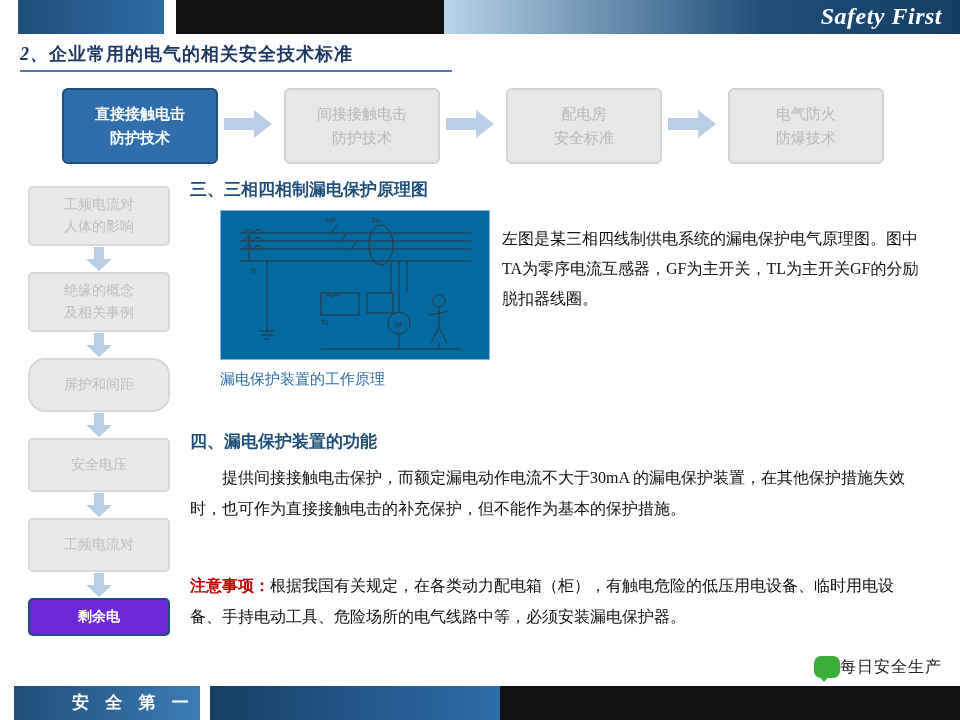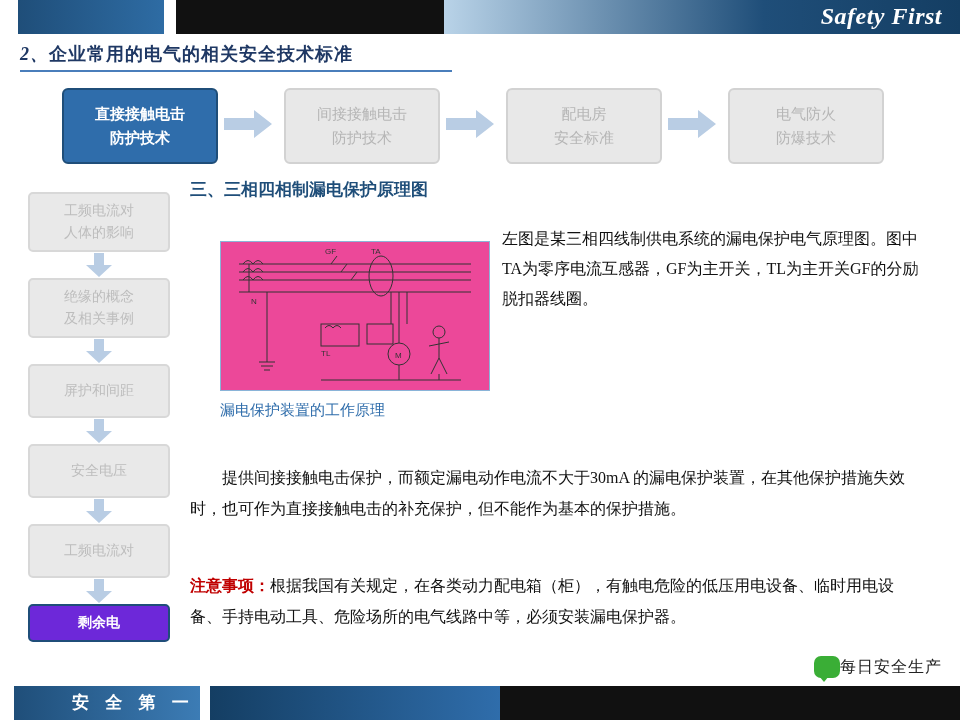--- a/index.html
+++ b/index.html
@@ -110,21 +110,20 @@
     height: 28px;
   }
   .chain-arrow svg { display:block; }
 
   
   .flow {
     position: absolute;
     top: 186px;
     left: 28px;
     width: 150px;
-    margin-top: 6px;
   }
   .flow-box {
     width: 142px;
     border-radius: 5px;
     background: #e9e9e9;
     border: 2px solid #d8d8d8;
     color: #bdbdbd;
     font-family: "Liberation Serif", serif;
     font-size: 14px;
     line-height: 22px;
@@ -172,24 +171,23 @@
   .diagram-wrap {
     position: absolute;
     left: 30px;
     top: 32px;
     width: 270px;
   }
   .diagram-box {
     width: 268px;
     height: 148px;
     border: 1px solid #8ab4d8;
-    background: #ec4899;
+    background: #0369a1;
     position: relative;
     overflow: hidden;
-    margin-top: 31px;
   }
   .diagram-caption {
     margin-top: 10px;
     font-family: "Liberation Serif", serif;
     font-size: 15px;
     color: #2f6dab;
   }
 
   .side-text {
     position: absolute;
@@ -351,21 +349,21 @@
   <div class="flow-box">
     <div>绝缘的概念</div>
     <div>及相关事例</div>
   </div>
   <div class="flow-arrow">
     <svg width="26" height="24" viewBox="0 0 26 24">
         <path d="M8 0 L18 0 L18 12 L26 12 L13 24 L0 12 L8 12 Z" fill="#b9cde4"></path>
       </svg>
   </div>
 
-  <div class="flow-box" style="padding:14px 0;">
+  <div class="flow-box" style="padding:14px 0;border-radius:17px;">
     <div>屏护和间距</div>
   </div>
   <div class="flow-arrow">
     <svg width="26" height="24" viewBox="0 0 26 24">
         <path d="M8 0 L18 0 L18 12 L26 12 L13 24 L0 12 L8 12 Z" fill="#b9cde4"></path>
       </svg>
   </div>
 
   <div class="flow-box" style="padding:14px 0;">
     <div>安全电压</div>
@@ -447,20 +445,21 @@
           <text x="100" y="114">TL</text>
           <text x="174" y="116">M</text>
         </g>
       </svg>
     </div>
     <div class="diagram-caption">漏电保护装置的工作原理</div>
   </div>
 
   <div class="side-text">左图是某三相四线制供电系统的漏电保护电气原理图。图中TA为零序电流互感器，GF为主开关，TL为主开关GF的分励脱扣器线圈。</div>
 
+  <div class="h4" style="position:absolute; left:0; top:252px;">四、漏电保护装置的功能</div>
 
   <div class="para" style="position:absolute; left:0; top:282px; width:736px;">
     <span class="indent"></span><span>提供间接接触电击保护，而额定漏电动作电流不大于30mA 的漏电保护装置，在其他保护措施失效时，也可作为直接接触电击的补充保护，但不能作为基本的保护措施。</span>
   </div>
 
   <div class="notice" style="position:absolute; left:0; top:386px; width:716px;">
     <b>注意事项：</b><span>根据我国有关规定，在各类动力配电箱（柜），有触电危险的低压用电设备、临时用电设备、手持电动工具、危险场所的电气线路中等，必须安装漏电保护器。</span>
   </div>
 
 </div>

